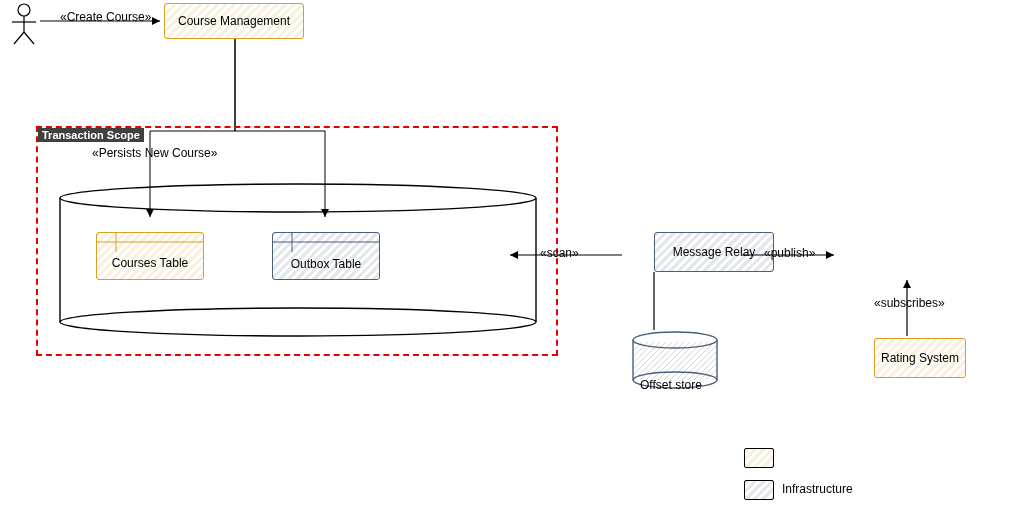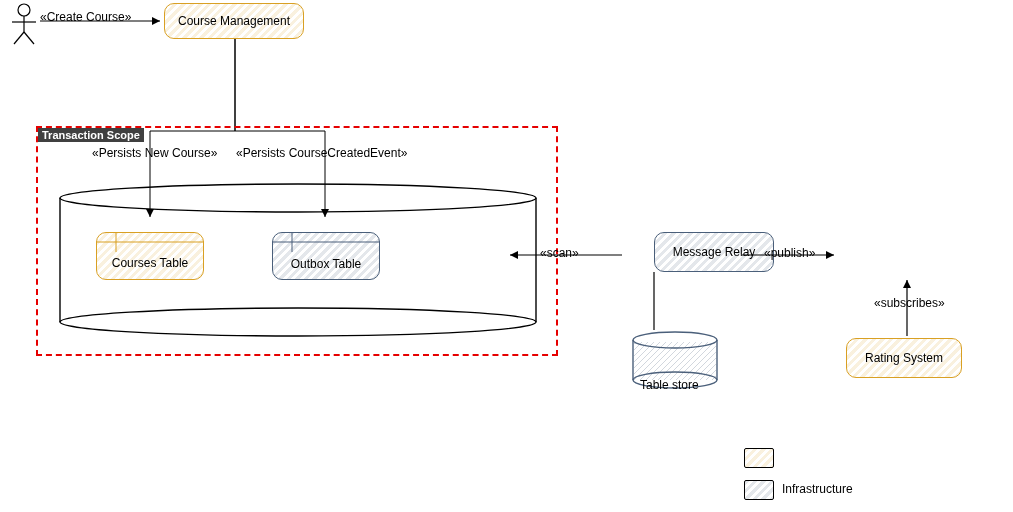--- a/index.html
+++ b/index.html
@@ -1,17 +1,17 @@
 <!DOCTYPE html>
 <html><head>
 <meta charset="utf-8">
 <style>
   html,body{margin:0;padding:0;width:1013px;height:512px;background:#fff;font-family:"Comic Sans MS","Segoe Script",cursive,sans-serif;font-size:12px;color:#000;overflow:hidden}
   .stage{position:relative;width:1013px;height:512px}
-  .box{position:absolute;border:1.5px solid;background:repeating-linear-gradient(135deg,rgba(0,0,0,.04) 0 3px,transparent 3px 6px);display:flex;align-items:center;justify-content:center;text-align:center;padding:2px 4px;box-sizing:border-box;border-radius:10px}
+  .box{position:absolute;border:1.5px solid;background:repeating-linear-gradient(135deg,rgba(0,0,0,.04) 0 3px,transparent 3px 6px);display:flex;align-items:center;justify-content:center;text-align:center;padding:2px 4px;box-sizing:border-box;border-radius:3px}
   .orange{border-color:#d9a023;background:repeating-linear-gradient(135deg,rgba(217,160,35,.15) 0 3px,transparent 3px 6px)}
   .blue{border-color:#4a5f7a;background:repeating-linear-gradient(135deg,rgba(74,95,122,.15) 0 3px,transparent 3px 6px)}
   .label{position:absolute;white-space:nowrap;background:transparent}
   .scope{position:absolute;border:2.5px dashed #e60000;background:transparent}
   .scope-title{position:absolute;background:#404040;color:#fff;font-weight:bold;padding:1px 4px;font-size:11px}
   svg{position:absolute;overflow:visible;pointer-events:none}
   .legend-sw{position:absolute;width:28px;height:18px;border:1.5px solid;border-radius:2px}
 </style>
 </head>
 <body>
@@ -22,21 +22,21 @@
   <line x1="18" y1="14" x2="18" y2="30" stroke="#000" stroke-width="1.2"></line>
   <line x1="6" y1="20" x2="30" y2="20" stroke="#000" stroke-width="1.2"></line>
   <line x1="18" y1="30" x2="8" y2="42" stroke="#000" stroke-width="1.2"></line>
   <line x1="18" y1="30" x2="28" y2="42" stroke="#000" stroke-width="1.2"></line>
 </svg>
 
 <svg style="left:40px;top:16px" width="130" height="10">
   <line x1="0" y1="5" x2="120" y2="5" stroke="#000" stroke-width="1.2"></line>
   <polygon points="120,5 112,1 112,9" fill="#000"></polygon>
 </svg>
-<div class="label" style="left:40px;top:10px">«Create Course»</div>
+<div class="label" style="left:60px;top:10px">«Create Course»</div>
 
 <div class="box orange" style="left:164px;top:3px;width:140px;height:36px">
   <span>Course Management</span>
 </div>
 
 <svg style="left:233px;top:39px" width="4" height="92">
   <line x1="2" y1="0" x2="2" y2="92" stroke="#000" stroke-width="1.5"></line>
 </svg>
 
 <div class="scope" style="left:36px;top:126px;width:518px;height:226px"></div>
@@ -46,21 +46,20 @@
 
   <line x1="50" y1="0" x2="225" y2="0" stroke="#000" stroke-width="1"></line>
 
   <line x1="50" y1="0" x2="50" y2="86" stroke="#000" stroke-width="1"></line>
   <polygon points="50,86 46,78 54,78" fill="#000"></polygon>
 
   <line x1="225" y1="0" x2="225" y2="86" stroke="#000" stroke-width="1"></line>
   <polygon points="225,86 221,78 229,78" fill="#000"></polygon>
 </svg>
 <div class="label" style="left:92px;top:146px">«Persists New Course»</div>
-<div class="label" style="left:236px;top:146px">«Persists CourseCreatedEvent»</div>
 
 <svg style="left:56px;top:182px" width="484" height="158">
   <ellipse cx="242" cy="16" rx="238" ry="14" fill="none" stroke="#000" stroke-width="1.4"></ellipse>
   <path d="M4 16 L4 140" fill="none" stroke="#000" stroke-width="1.4"></path>
   <path d="M480 16 L480 140" fill="none" stroke="#000" stroke-width="1.4"></path>
   <ellipse cx="242" cy="140" rx="238" ry="14" fill="none" stroke="#000" stroke-width="1.4"></ellipse>
 </svg>
 
 <div class="box orange" style="left:96px;top:232px;width:108px;height:48px">
   <svg style="left:-1px;top:-1px" width="108" height="20">
@@ -104,29 +103,29 @@
   <line x1="3" y1="10" x2="3" y2="50" stroke="#4a5f7a" stroke-width="1.4"></line>
   <line x1="87" y1="10" x2="87" y2="50" stroke="#4a5f7a" stroke-width="1.4"></line>
   <ellipse cx="45" cy="50" rx="42" ry="8" fill="none" stroke="#4a5f7a" stroke-width="1.4"></ellipse>
   <rect x="4" y="12" width="82" height="38" fill="url(#bh)" stroke="none"></rect>
   <defs>
         <pattern id="bh" width="6" height="6" patternUnits="userSpaceOnUse">
           <path d="M0 6 L6 0" stroke="rgba(74,95,122,.25)"></path>
         </pattern>
       </defs>
 </svg>
-<div class="label" style="left:640px;top:378px">Table store</div>
+<div class="label" style="left:640px;top:378px">Offset store</div>
 
 <svg style="left:902px;top:272px" width="10" height="64">
   <line x1="5" y1="8" x2="5" y2="64" stroke="#000" stroke-width="1.2"></line>
   <polygon points="5,8 1,16 9,16" fill="#000"></polygon>
 </svg>
 <div class="label" style="left:874px;top:296px">«subscribes»</div>
 
-<div class="box orange" style="left:846px;top:338px;width:116px;height:40px">
+<div class="box orange" style="left:874px;top:338px;width:92px;height:40px">
   <span>Rating System</span>
 </div>
 
 <div class="legend-sw orange" style="left:744px;top:448px;background:repeating-linear-gradient(135deg,rgba(217,160,35,.15) 0 3px,transparent 3px 6px)"></div>
 <div class="legend-sw blue" style="left:744px;top:480px;background:repeating-linear-gradient(135deg,rgba(74,95,122,.15) 0 3px,transparent 3px 6px)"></div>
 <div class="label" style="left:782px;top:482px">Infrastructure</div>
 
 </div>
 
 </body></html>

